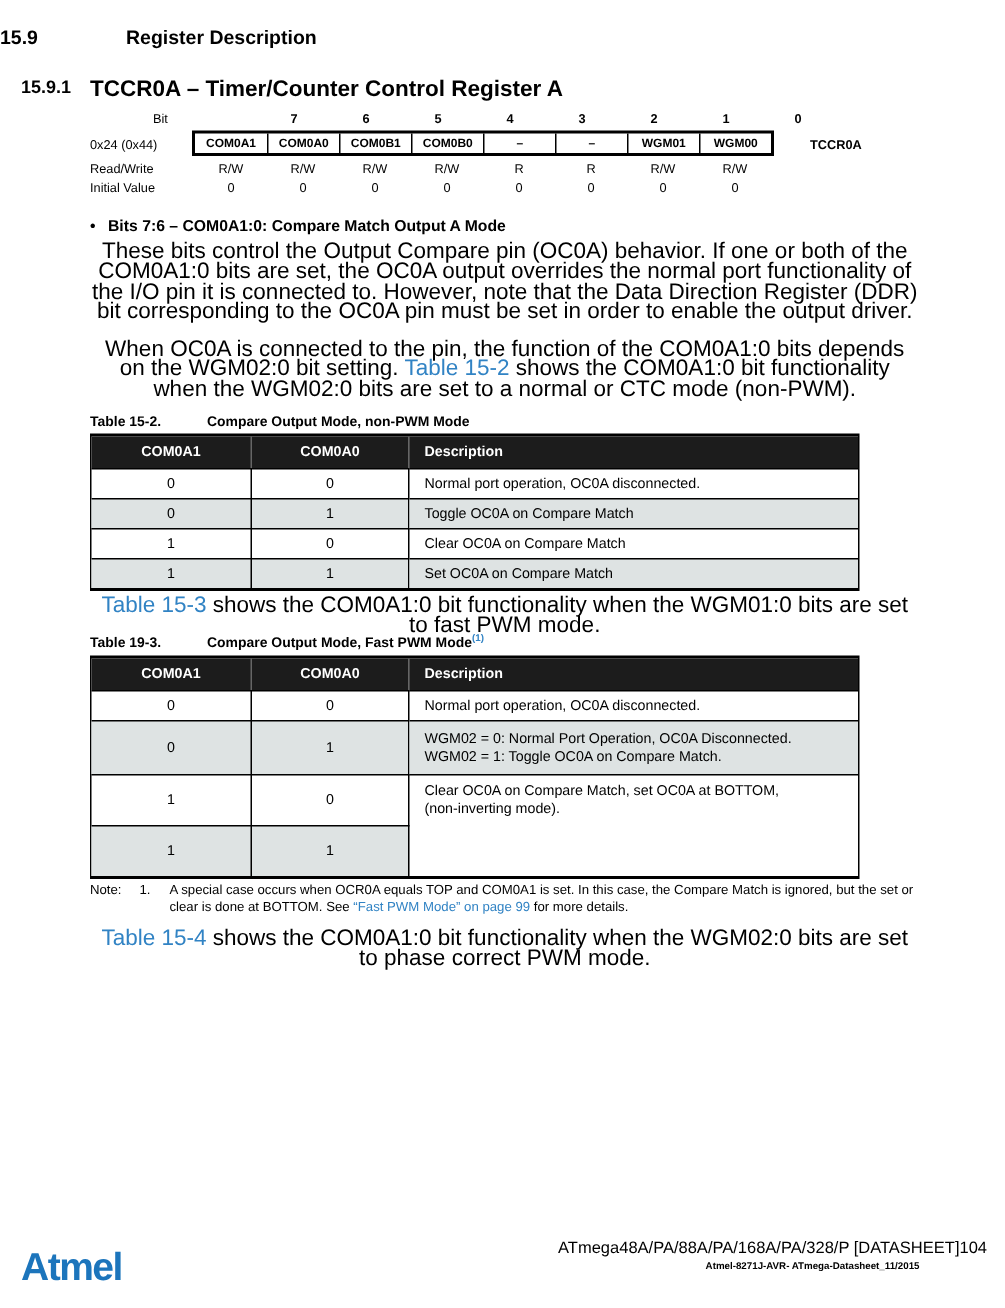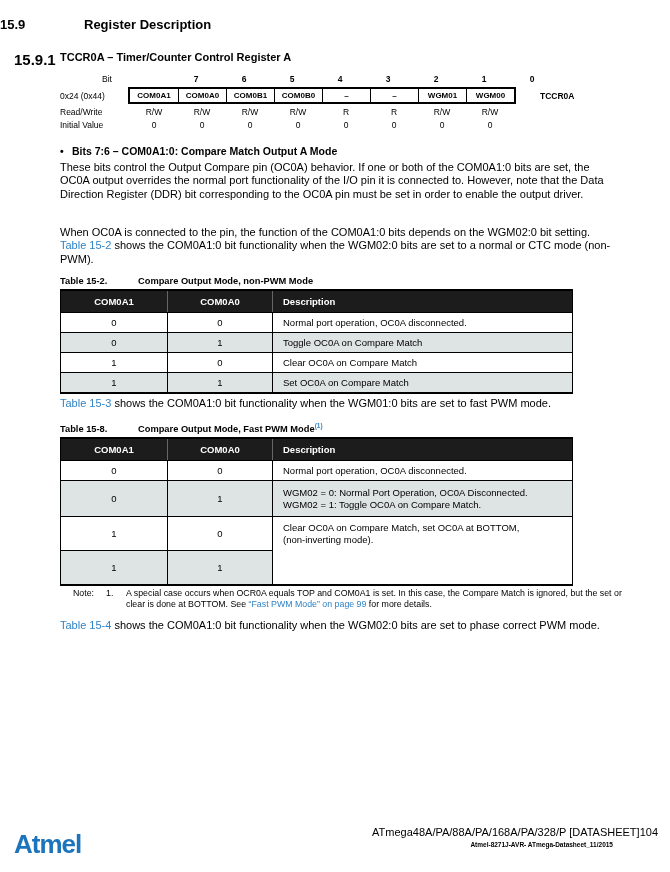--- a/index.html
+++ b/index.html
@@ -4,40 +4,40 @@
 <style>
   html,body{margin:0;padding:0;background:#fff;}
   #page{position:relative;width:670px;height:872px;background:#ffffff;
         font-family:"Liberation Sans",sans-serif;color:#000;overflow:hidden;}
 
   .abs{position:absolute;}
 
   
   .h1-num{left:0;top:17px;font-size:13px;font-weight:bold;}
   .h1-title{left:60px;top:17px;font-size:13px;font-weight:bold;padding-left:24px;}
-  .h2-num{left:14px;top:51px;font-size:15px;font-weight:bold;}
-  .h2-title{left:60px;top:51px;font-size:11px;font-weight:bold;}
+  .h2-num{left:14px;top:51px;font-size:12px;font-weight:bold;}
+  .h2-title{left:60px;top:51px;font-size:15px;font-weight:bold;}
 
   
   #regblock{left:60px;top:74px;width:560px;height:60px;}
   .reg-row{position:absolute;left:0;display:flex;align-items:center;}
   .reg-label{width:68px;font-size:8.5px;}
   .cells{display:flex;padding-left:2px;}
   .vcell{width:48px;text-align:center;font-size:8.5px;}
   .bitnum{font-weight:bold;}
   .reg-cells{display:flex;border:2px solid #000;background:#fff;}
   .reg-field{box-sizing:border-box;width:48px;height:13px;line-height:13px;
              text-align:center;font-size:8px;font-weight:bold;border-left:1px solid #000;}
   .reg-field:first-child{border-left:none;}
   .reg-name{margin-left:24px;font-size:8.5px;font-weight:bold;}
 
   
   .bullet-row{left:60px;top:145px;display:flex;font-size:10.5px;font-weight:bold;}
   .bullet-glyph{width:12px;}
-  .para{left:60px;width:553px;font-size:11px;line-height:13.4px;}
+  .para{left:60px;width:553px;font-size:15px;line-height:13.4px;text-align:center;}
   #para1{top:161px;}
   #para2{top:226px;}
   #between{top:397px;}
   #closing{top:619px;}
   a.doclink{color:#3183c4;text-decoration:none;}
 
   
   .cap{left:60px;font-size:9.3px;font-weight:bold;}
   #cap2{top:276px;}
   #cap3{top:422px;}
@@ -56,21 +56,21 @@
   .trow .c.desc{justify-content:flex-start;padding-left:10px;border-right:none;
                 white-space:pre-line;}
   .trow.thead .c{border-top:none;background:#1c1c1c;color:#fff;font-weight:bold;
                  border-right:1px solid #666;height:21px;}
   .trow.thead .c.desc{border-right:none;}
   .h20 .c{height:20px;} .h36 .c{height:36px;} .h34 .c{height:34px;}
   .alt .c{background:#dee3e3;}
 
   
   #note{left:60px;top:588px;display:flex;font-size:8.8px;line-height:11.2px;}
-  .note-label{width:33px;margin-left:13px;}
+  .note-label{width:33px;}
   .note-num{width:20px;}
   .note-text{width:500px;}
 
   
   #logo{left:14px;top:829px;font-size:26px;font-weight:bold;color:#1c75bc;
         letter-spacing:-1px;}
   #footer-right{top:826px;right:12px;display:flex;font-size:11px;align-items:flex-end;}
   #footer-docid{top:841px;right:57px;font-size:6.5px;font-weight:bold;}
 </style>
 </head>
@@ -180,21 +180,21 @@
       <div class="c">1</div>
       <div class="c desc">Set OC0A on Compare Match</div>
     </div>
   </div>
 
   <div id="between" class="abs para">
     <a class="doclink" href="#">Table 15-3</a><span> shows the COM0A1:0 bit functionality when the WGM01:0 bits are set to fast PWM mode.</span>
   </div>
 
   <div id="cap3" class="abs cap">
-    <span class="cap-label">Table 15-8.</span><span>Compare Output Mode, Fast PWM Mode</span><span class="cap-sup">(1)</span>
+    <span class="cap-label">Table 19-3.</span><span>Compare Output Mode, Fast PWM Mode</span><span class="cap-sup">(1)</span>
   </div>
 
   <div id="table3" class="abs dtable">
     <div class="trow thead">
       <div class="c">COM0A1</div>
       <div class="c">COM0A0</div>
       <div class="c desc">Description</div>
     </div>
     <div class="trow h20">
       <div class="c">0</div>

